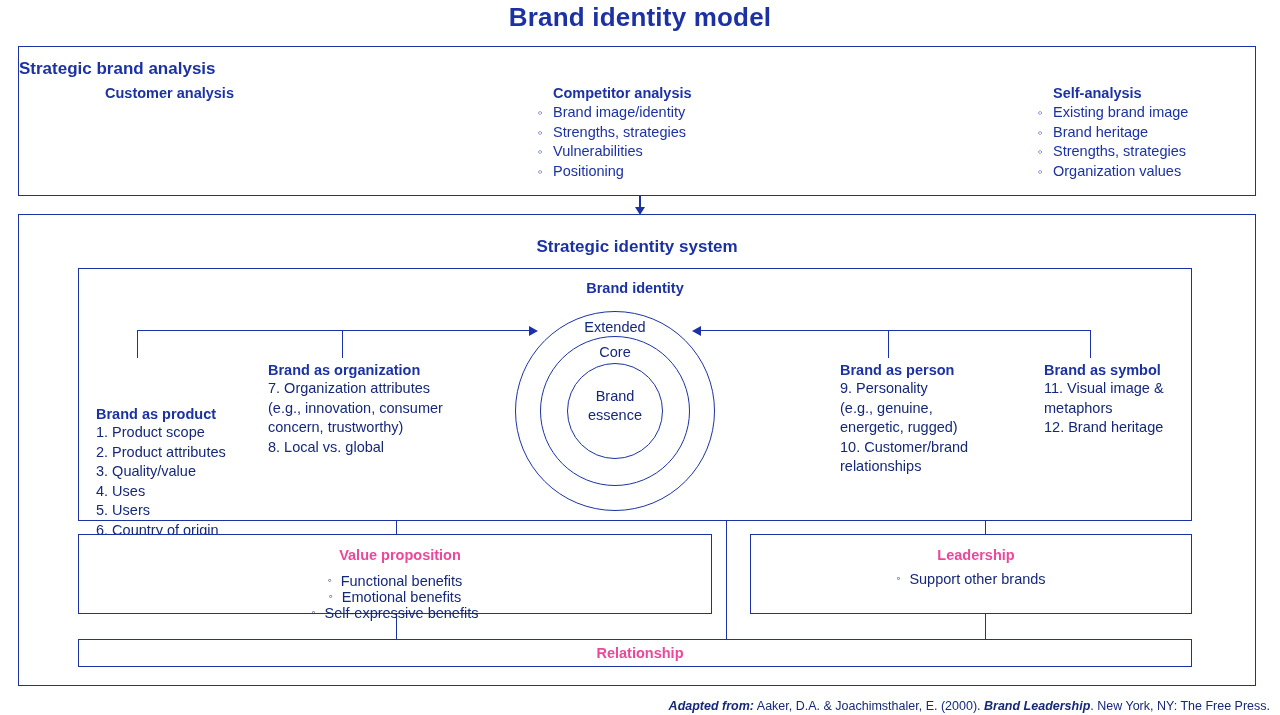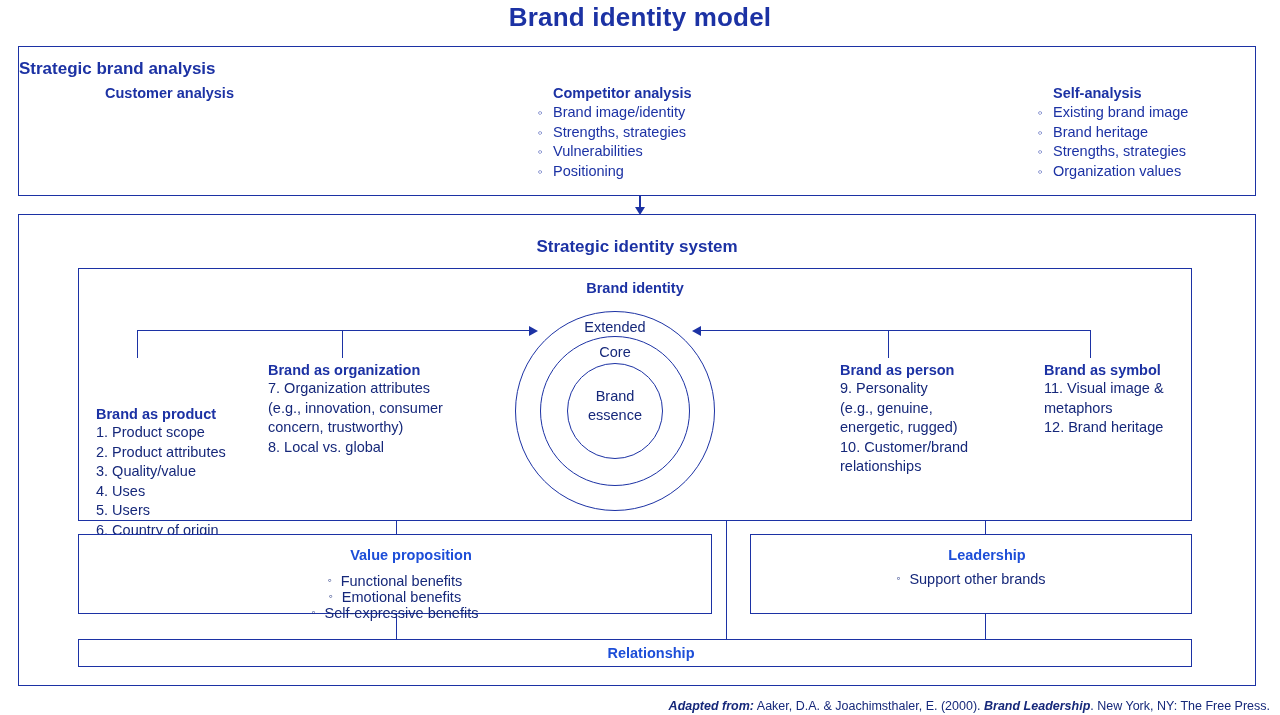--- a/index.html
+++ b/index.html
@@ -112,22 +112,22 @@
   #pillar-brand-as-product{left:96px;top:374px;margin-top:32px;}
   #pillar-brand-as-organization{left:268px;top:362px;}
   #pillar-brand-as-person{left:840px;top:362px;}
   #pillar-brand-as-symbol{left:1044px;top:362px;}
 
   
   #box-value-proposition{left:78px;top:534px;width:634px;height:80px;}
   #box-credibility{left:750px;top:534px;width:442px;height:80px;}
   #box-relationship{left:78px;top:639px;width:1114px;height:28px;}
   .box-title{
-    position:absolute;left:16px;top:12px;width:100%;text-align:center;
-    font-size:14.5px;font-weight:bold;color:#1d4ed8;
+    position:absolute;left:5px;top:12px;width:100%;text-align:center;
+    font-size:14.5px;font-weight:bold;color:#ec4899;
   }
   #box-relationship .box-title{top:5px;}
   .benefit-row{position:absolute;left:0;top:38px;width:100%;display:flex;flex-direction:column;}
   .benefit{
     flex:1;text-align:center;font-size:14.5px;color:#16287a;position:relative;
   }
   .benefit span.b{position:relative;padding-left:13px;}
   .benefit span.b:before{
     content:"\25E6";position:absolute;left:0;top:0;font-size:12px;
   }

